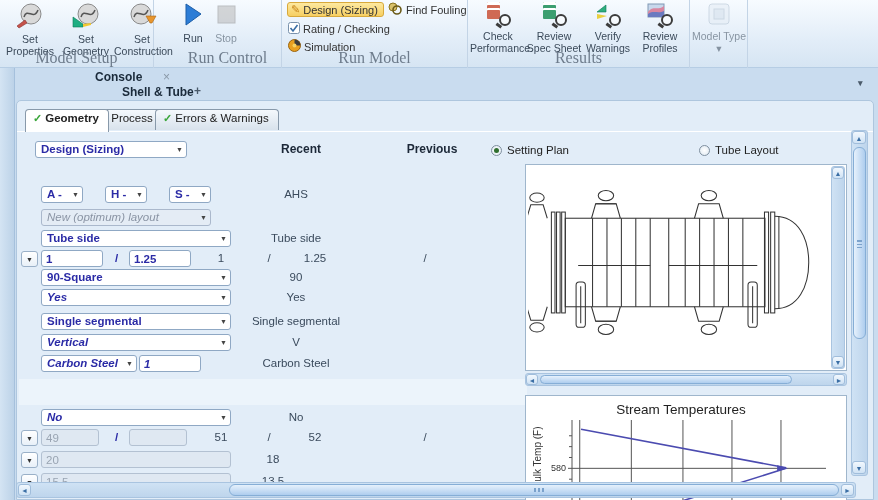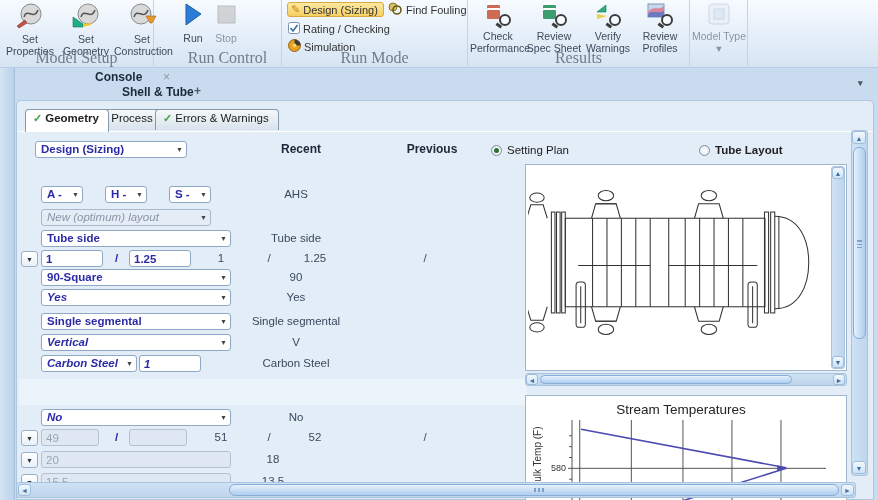--- a/index.html
+++ b/index.html
@@ -167,21 +167,21 @@
       </div>
       <div class="smallitem" style="left:105px;top:2px;">
         <span class="ric">
           <svg width="16" height="13">
               <circle cx="6" cy="5" r="4" fill="#d8c06a" stroke="#8a7420"></circle>
           <circle cx="10" cy="8" r="4" fill="none" stroke="#6a5a18" stroke-width="1.6"></circle>
             </svg>
         </span>
         <span>Find Fouling</span>
       </div>
-      <div class="glabel">Run Mode</div>
+      <div class="glabel">Run Model</div>
     </div>
 
     <div class="rgroup" style="left:468px;width:222px;">
       <div class="bigbtn" style="left:2px;">
         <span class="docicon">
           <span class="doc" style="background:#cf6a55;box-shadow:inset 0 3px 0 #fff,inset 0 6px 0 #cf6a55,inset 0 8px 0 #fff;"></span><span class="lens"></span>
         </span>
         <span class="rlabel">Check Performance</span>
       </div>
       <div class="bigbtn" style="left:58px;">
@@ -266,21 +266,21 @@
     <div class="combo" style="left:18px;top:40px;width:152px;">
       <span>Design (Sizing)</span>
       <span class="arr">▼</span>
     </div>
     <div class="hdr" style="left:254px;top:41px;width:60px;">Recent</div>
     <div class="hdr" style="left:370px;top:41px;width:90px;">Previous</div>
 
     <div class="radio on" style="left:474px;top:44px;"></div>
     <div class="rlab" style="left:490px;top:43px;">Setting Plan</div>
     <div class="radio" style="left:682px;top:44px;"></div>
-    <div class="rlab" style="left:698px;top:43px;font-weight:bold;">Tube Layout</div>
+    <div class="rlab" style="left:698px;top:43px;">Tube Layout</div>
 
     <div class="combo" style="left:24px;top:85px;width:42px;">
       <span>A -</span><span class="arr">▼</span>
     </div>
     <div class="combo" style="left:88px;top:85px;width:42px;">
       <span>H -</span><span class="arr">▼</span>
     </div>
     <div class="combo" style="left:152px;top:85px;width:42px;">
       <span>S -</span><span class="arr">▼</span>
     </div>

